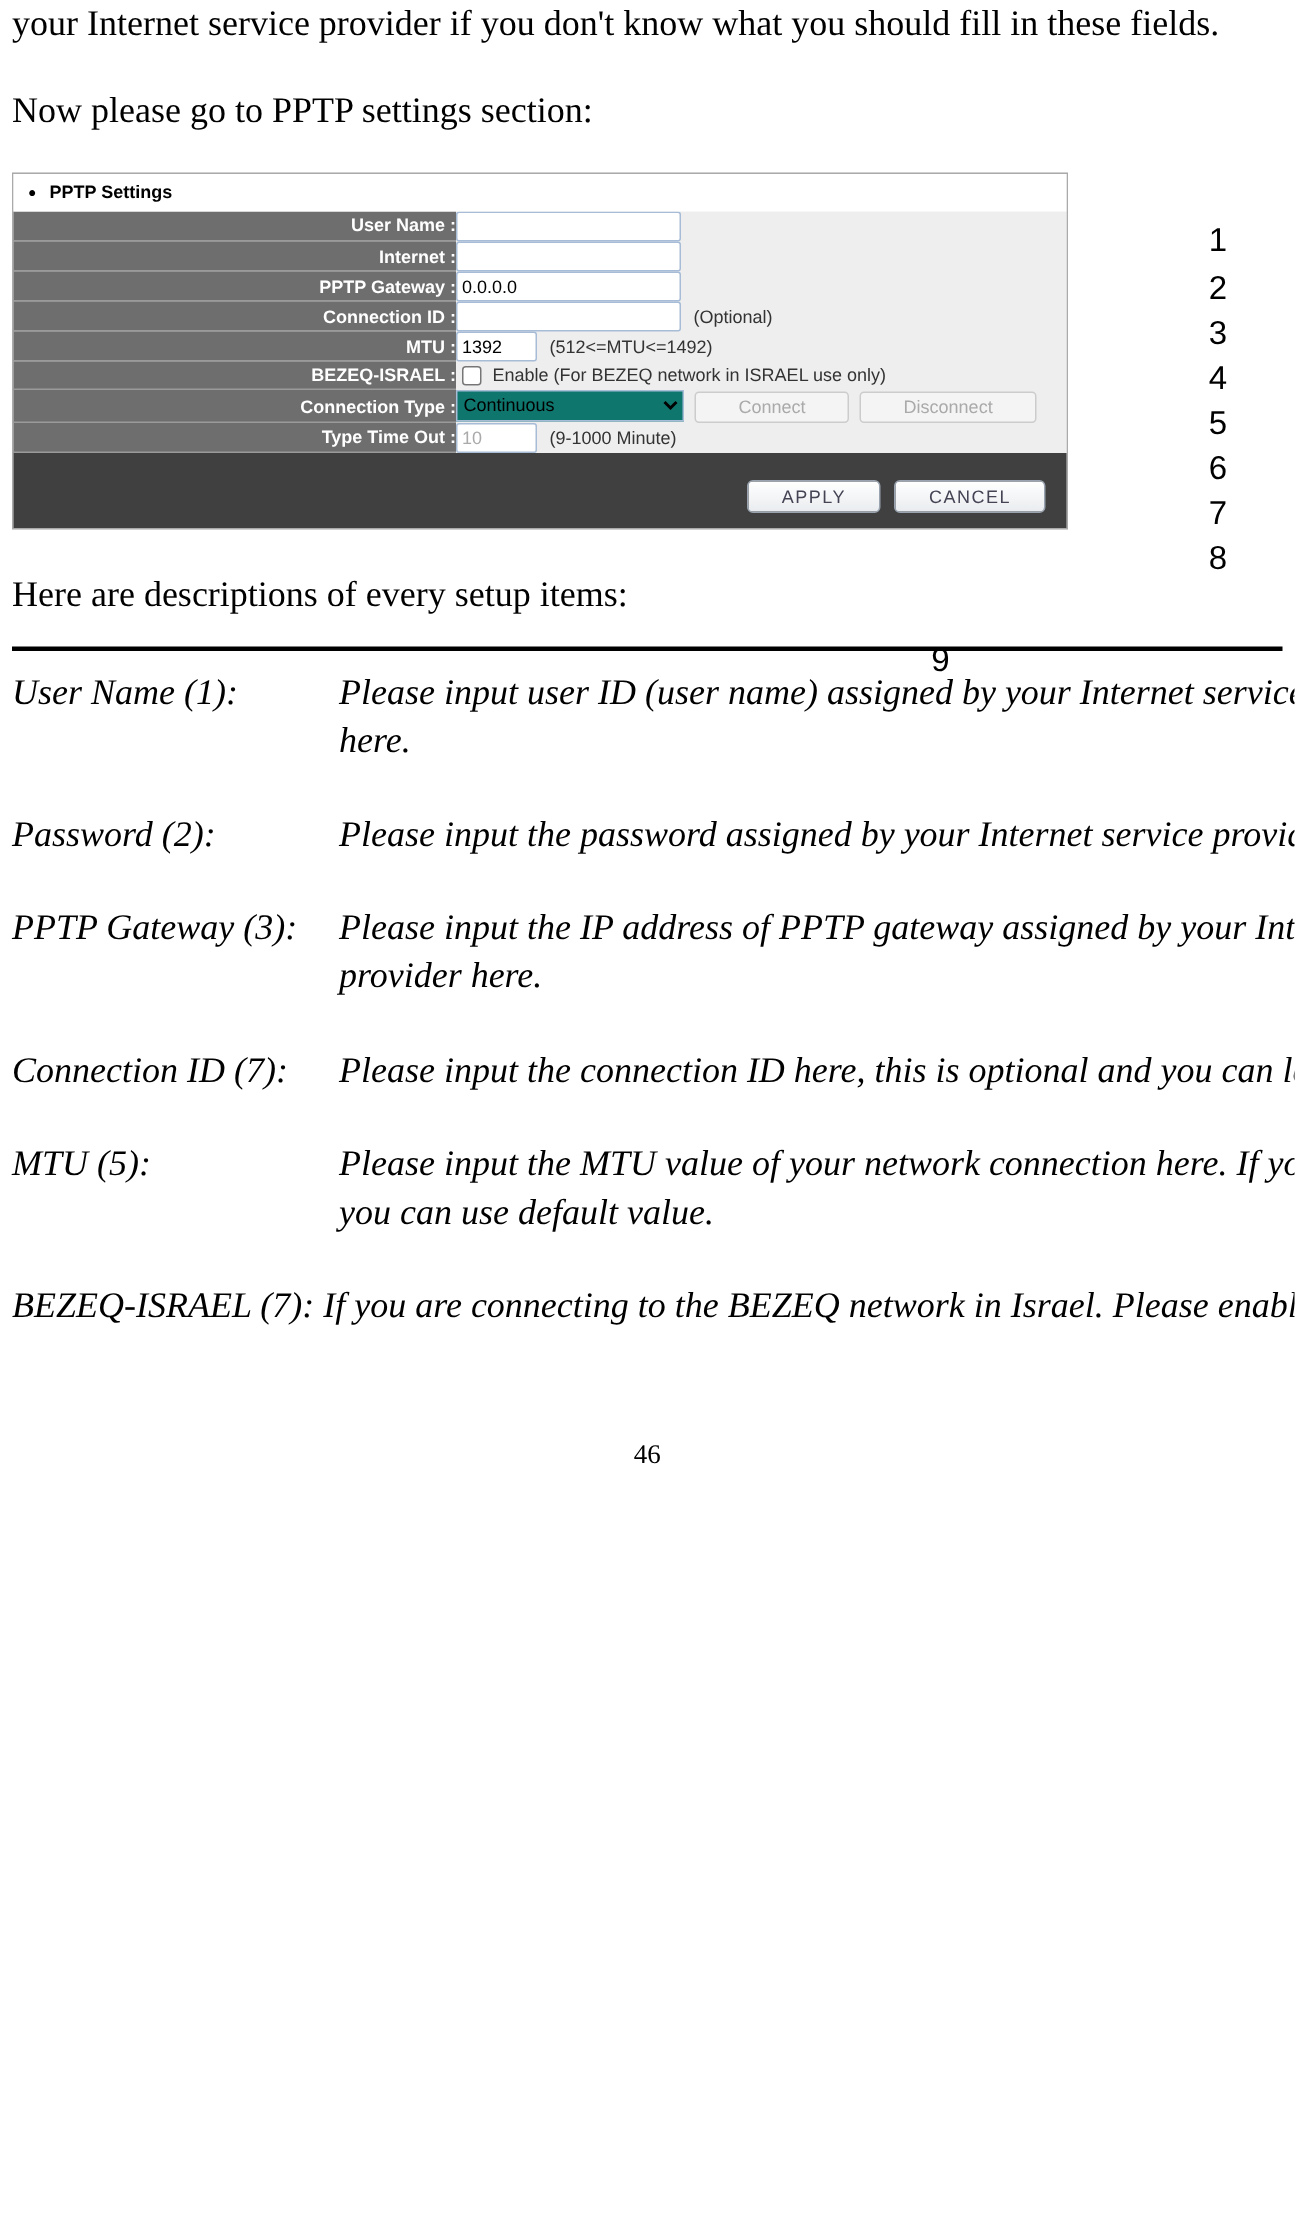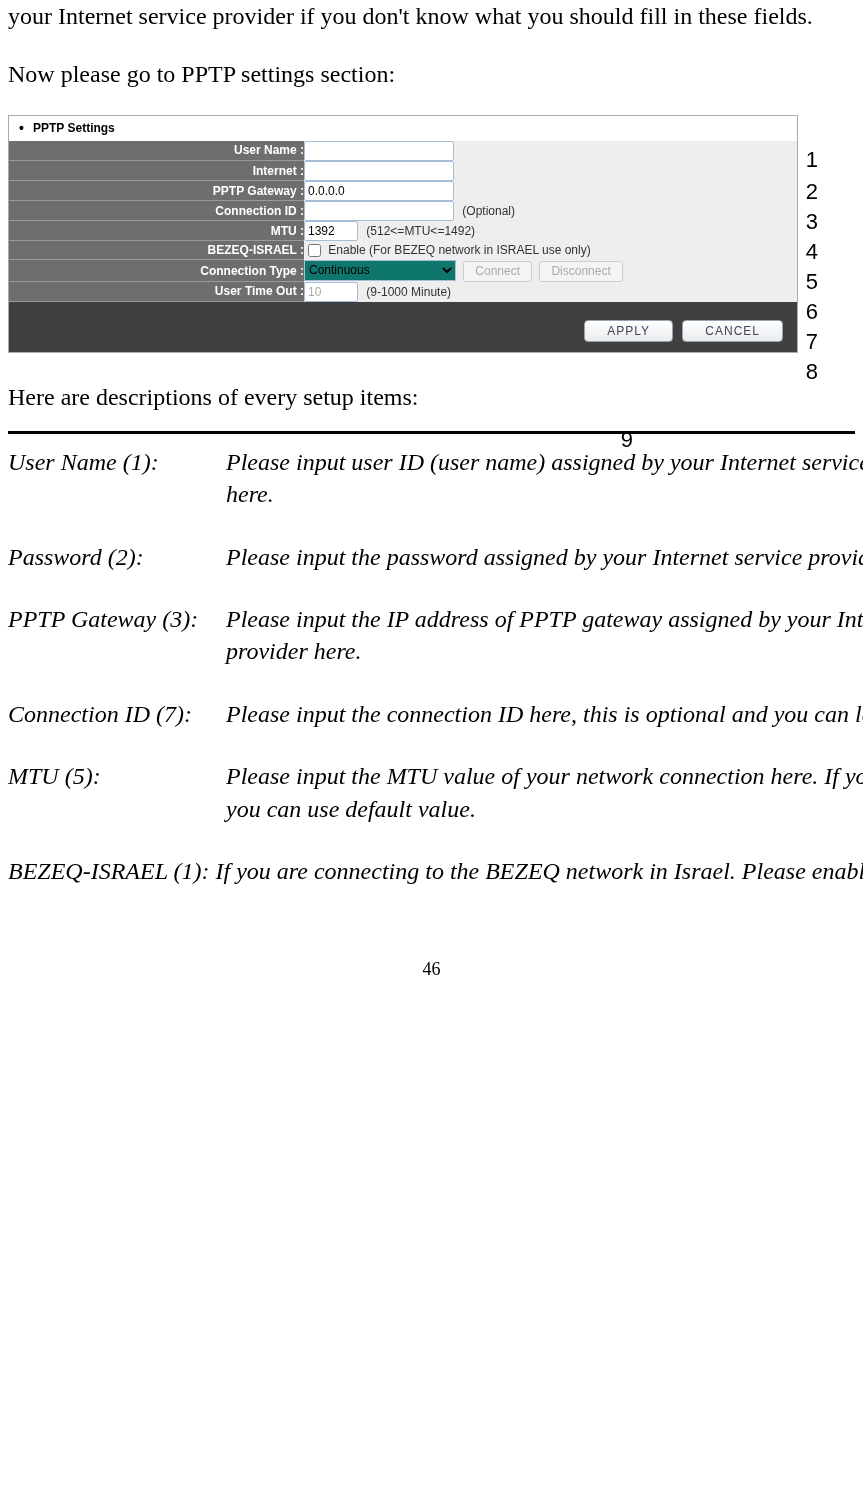--- a/index.html
+++ b/index.html
@@ -13,21 +13,21 @@
     background: #fff;
     width: 863px;
   }
   .body-text { margin-bottom: 24px; }
   .screenshot-wrap {
     position: relative;
     width: 830px;
     margin-bottom: 28px;
   }
   .screenshot {
-    width: 790px;
+    width: 704px;
     background: #eee;
     border: 1px solid #aaa;
     font-family: Verdana, Geneva, sans-serif;
     font-size: 12px;
   }
   .ss-header {
     background: #fff;
     color: #000;
     font-weight: bold;
     padding: 4px 8px 4px 24px;
@@ -81,21 +81,21 @@
   }
   .ss-checkbox { vertical-align: middle; margin-right: 4px; }
   .ss-hint { color: #333; font-size: 12px; margin-left: 5px; }
   .ss-btn-sm {
     font-family: Tahoma, Verdana, sans-serif;
     font-size: 12px;
     color: #aaa;
     background: #f4f4f4;
     border: 1px solid #ccc;
     border-radius: 3px;
-    padding: 2px 11px;
+    padding: 2px 28px;
     margin-left: 4px;
     height: 21px;
     vertical-align: middle;
     text-align: center;
   }
   .ss-actions {
     text-align: right;
     padding: 18px 14px 10px 4px;
     background: #404040;
   }
@@ -185,21 +185,21 @@
         <td class="ss-label">Connection Type :</td>
         <td class="ss-field">
           <select class="ss-select">
             <option>Continuous</option>
           </select>
           <button class="ss-btn-sm" disabled="">Connect</button>
           <button class="ss-btn-sm" disabled="">Disconnect</button>
         </td>
       </tr>
       <tr>
-        <td class="ss-label">User Time Out :</td>
+        <td class="ss-label">Type Time Out :</td>
         <td class="ss-field">
           <input class="ss-input ss-input-sm" type="text" disabled="" style="color: rgb(170, 170, 170); background: rgb(255, 255, 255);" value="10">
           <span class="ss-hint">(9-1000 Minute)</span>
         </td>
       </tr>
     </tbody>
       </table>
     <div class="ss-actions">
       <button class="ss-btn">APPLY</button>
       <button class="ss-btn">CANCEL</button>
@@ -237,20 +237,20 @@
   <tr>
     <td class="desc-term">Connection ID (7):</td>
     <td>Please input the connection ID here, this is optional and you can leave it blank.</td>
   </tr>
   <tr>
     <td class="desc-term">MTU (5):</td>
     <td>Please input the MTU value of your network connection here. If you don't know, you can use default value.</td>
   </tr>
   <tr>
     <td class="desc-term" colspan="2">
-      <span>BEZEQ-ISRAEL (1):</span>
+      <span>BEZEQ-ISRAEL (7):</span>
       <span>If you are connecting to the BEZEQ network in Israel. Please enable this function.</span>
     </td>
   </tr>
 </tbody>
   </table>
 
 <div class="page-num">46</div>
 
 </body></html>

